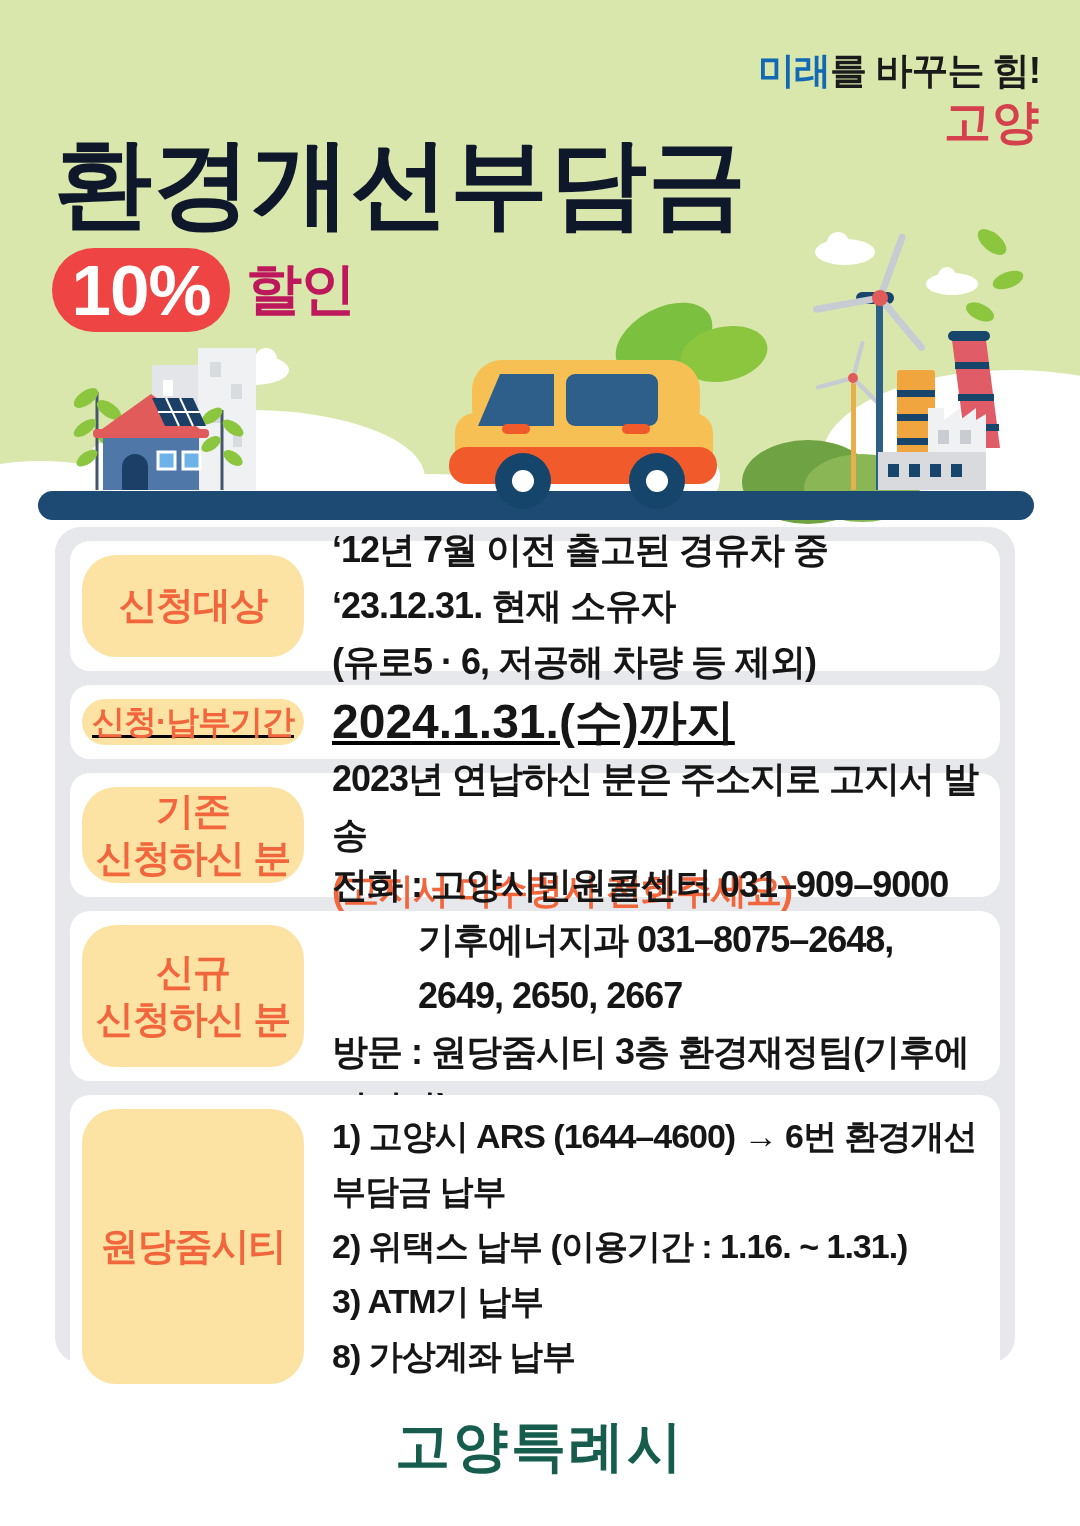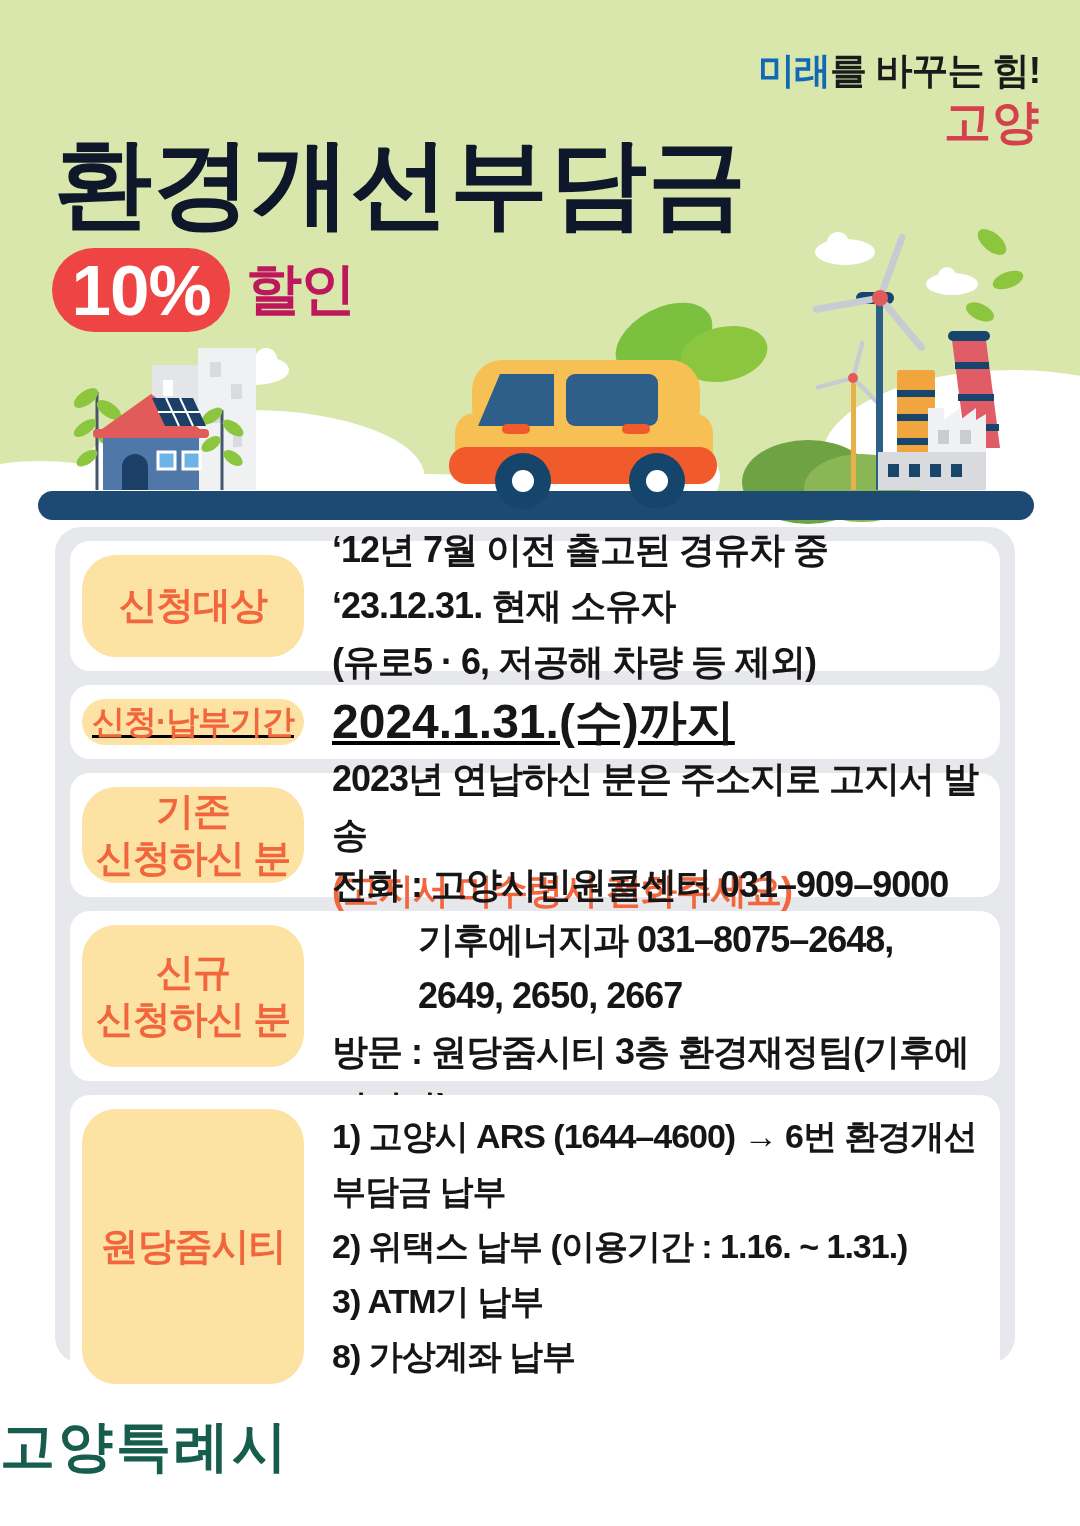--- a/index.html
+++ b/index.html
@@ -46,21 +46,21 @@
     color:#f2663d;font-weight:800;font-size:38px;line-height:1.25;text-align:center;letter-spacing:-1px;
   }
   .label.sm{font-size:33px;border-radius:30px;}
   .content{flex:1;padding-left:28px;font-size:36px;font-weight:600;color:#161616;line-height:1.55;letter-spacing:-1px;}
   .content.sm{font-size:34px;line-height:1.62;}
   .line.orange{color:#f2663d;}
   .line.xl{font-size:48px;font-weight:800;letter-spacing:0;}
   .line.indent{padding-left:86px;}
   
   .footer{
-    position:absolute;top:1410px;left:0;width:100%;text-align:left;
+    position:absolute;top:1410px;left:0;width:100%;text-align:center;
     font-size:55px;font-weight:900;color:#175d4e;letter-spacing:3px;
   }
 </style>
 </head>
 <body>
 
 <div class="poster">
 
   <svg class="scene" width="1080" height="526" viewBox="0 0 1080 526">
     <rect x="0" y="0" width="1080" height="505" fill="#d9e7ad"></rect>

